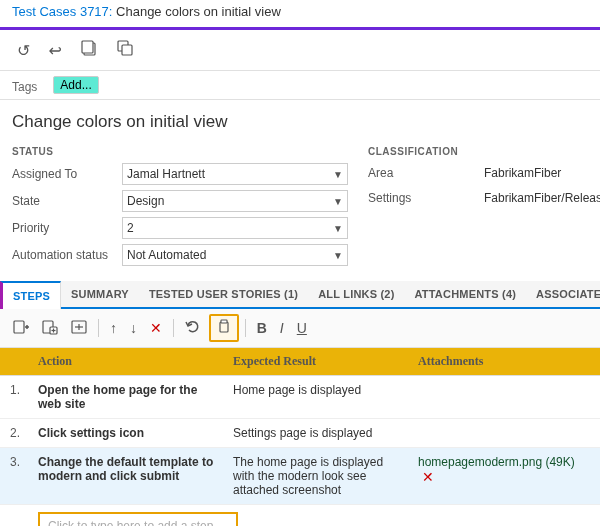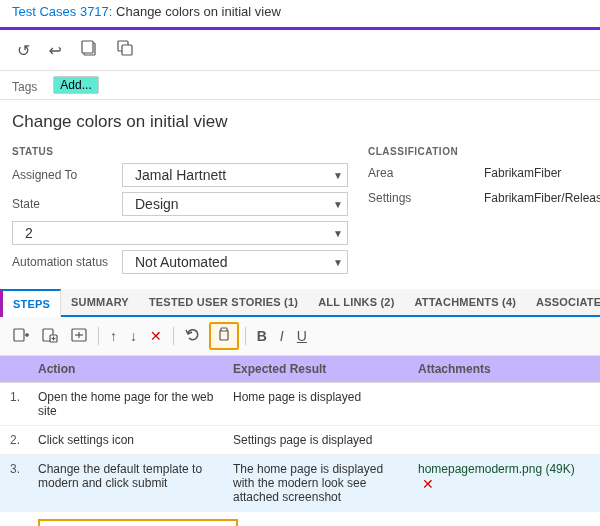--- a/index.html
+++ b/index.html
@@ -84,24 +84,24 @@
       margin-bottom: 5px;
     }
     .field-label {
       width: 110px;
       font-size: 12px;
       color: #555;
       flex-shrink: 0;
     }
     .field-select {
       width: 100%;
-      padding: 3px 22px 3px 12px;
+      padding: 3px 22px 3px 4px;
       border: 1px solid #ccc;
       background: #fff;
-      font-size: 14px;
+      font-size: 12px;
       color: #333;
       appearance: none;
       -webkit-appearance: none;
       cursor: pointer;
     }
     .select-wrapper {
       position: relative;
       flex: 1;
     }
     .select-arrow {
@@ -174,21 +174,22 @@
       height: 18px;
       background: #ccc;
       margin: 0 3px;
     }
 
     .steps-table {
       width: 100%;
       border-collapse: collapse;
     }
     .steps-table thead tr {
-      background: #c4b5fd;
+      background: #eab308;
+      font-family: Liberation Serif, serif;
     }
     .steps-table thead th {
       padding: 6px 8px;
       text-align: left;
       font-size: 12px;
       font-weight: 600;
       color: #555;
       border-bottom: 1px solid #ddd;
     }
     .steps-table thead th:first-child {
@@ -222,21 +223,21 @@
       border: 2px solid #e8a000;
       padding: 5px 8px;
       font-size: 12px;
       color: #aaa;
       width: 200px;
       cursor: text;
       background: #fff;
     }
 
     .col-num { width: 25px; }
-    .col-action { width: 195px; }
+    .col-action { width: 195px; font-weight: bold; }
     .col-expected { width: 185px; }
     .col-attach { width: auto; }
   </style>
 </head>
 <body>
 
 <div class="title-bar">
   <a>Test Cases 3717:</a><span> Change colors on initial view</span>
 </div>
 
@@ -284,20 +285,21 @@
         <div class="field-label">State</div>
         <div class="select-wrapper">
           <select class="field-select">
             <option>Design</option>
           </select>
           <span class="select-arrow">▼</span>
         </div>
       </div>
 
       <div class="field-row">
+        <div class="field-label">Priority</div>
         <div class="select-wrapper">
           <select class="field-select">
             <option>2</option>
           </select>
           <span class="select-arrow">▼</span>
         </div>
       </div>
 
       <div class="field-row">
         <div class="field-label">Automation status</div>

